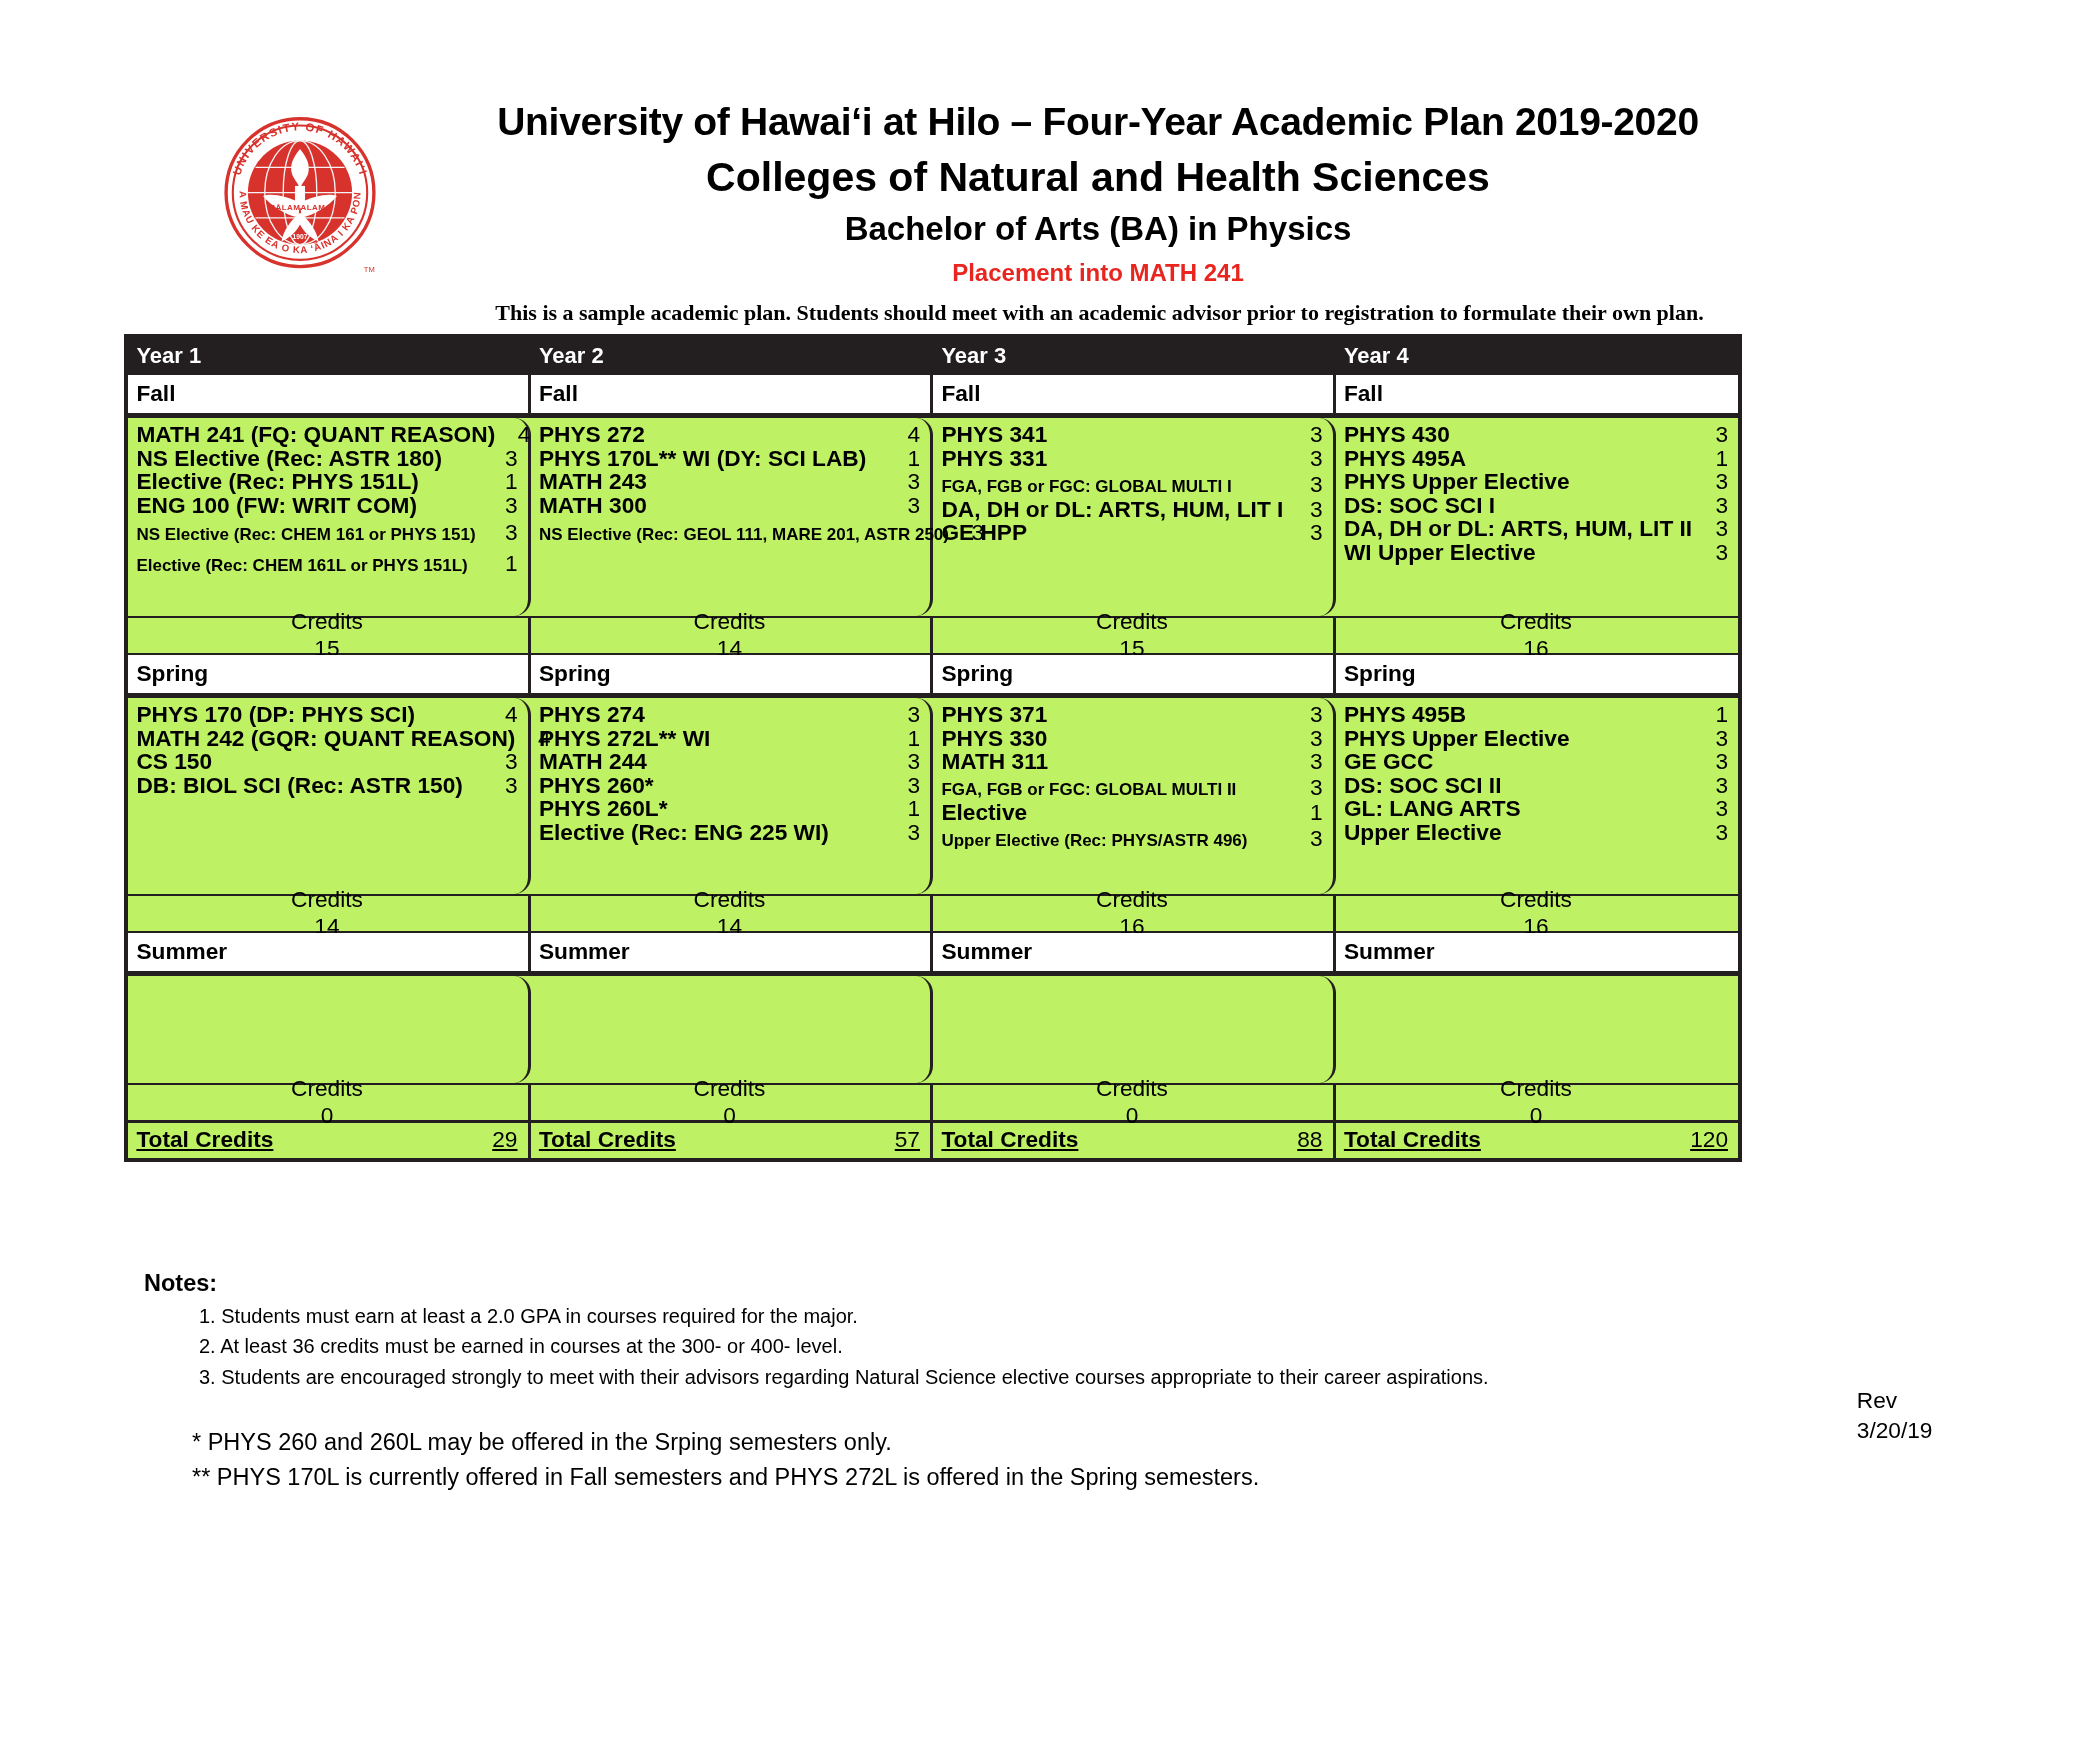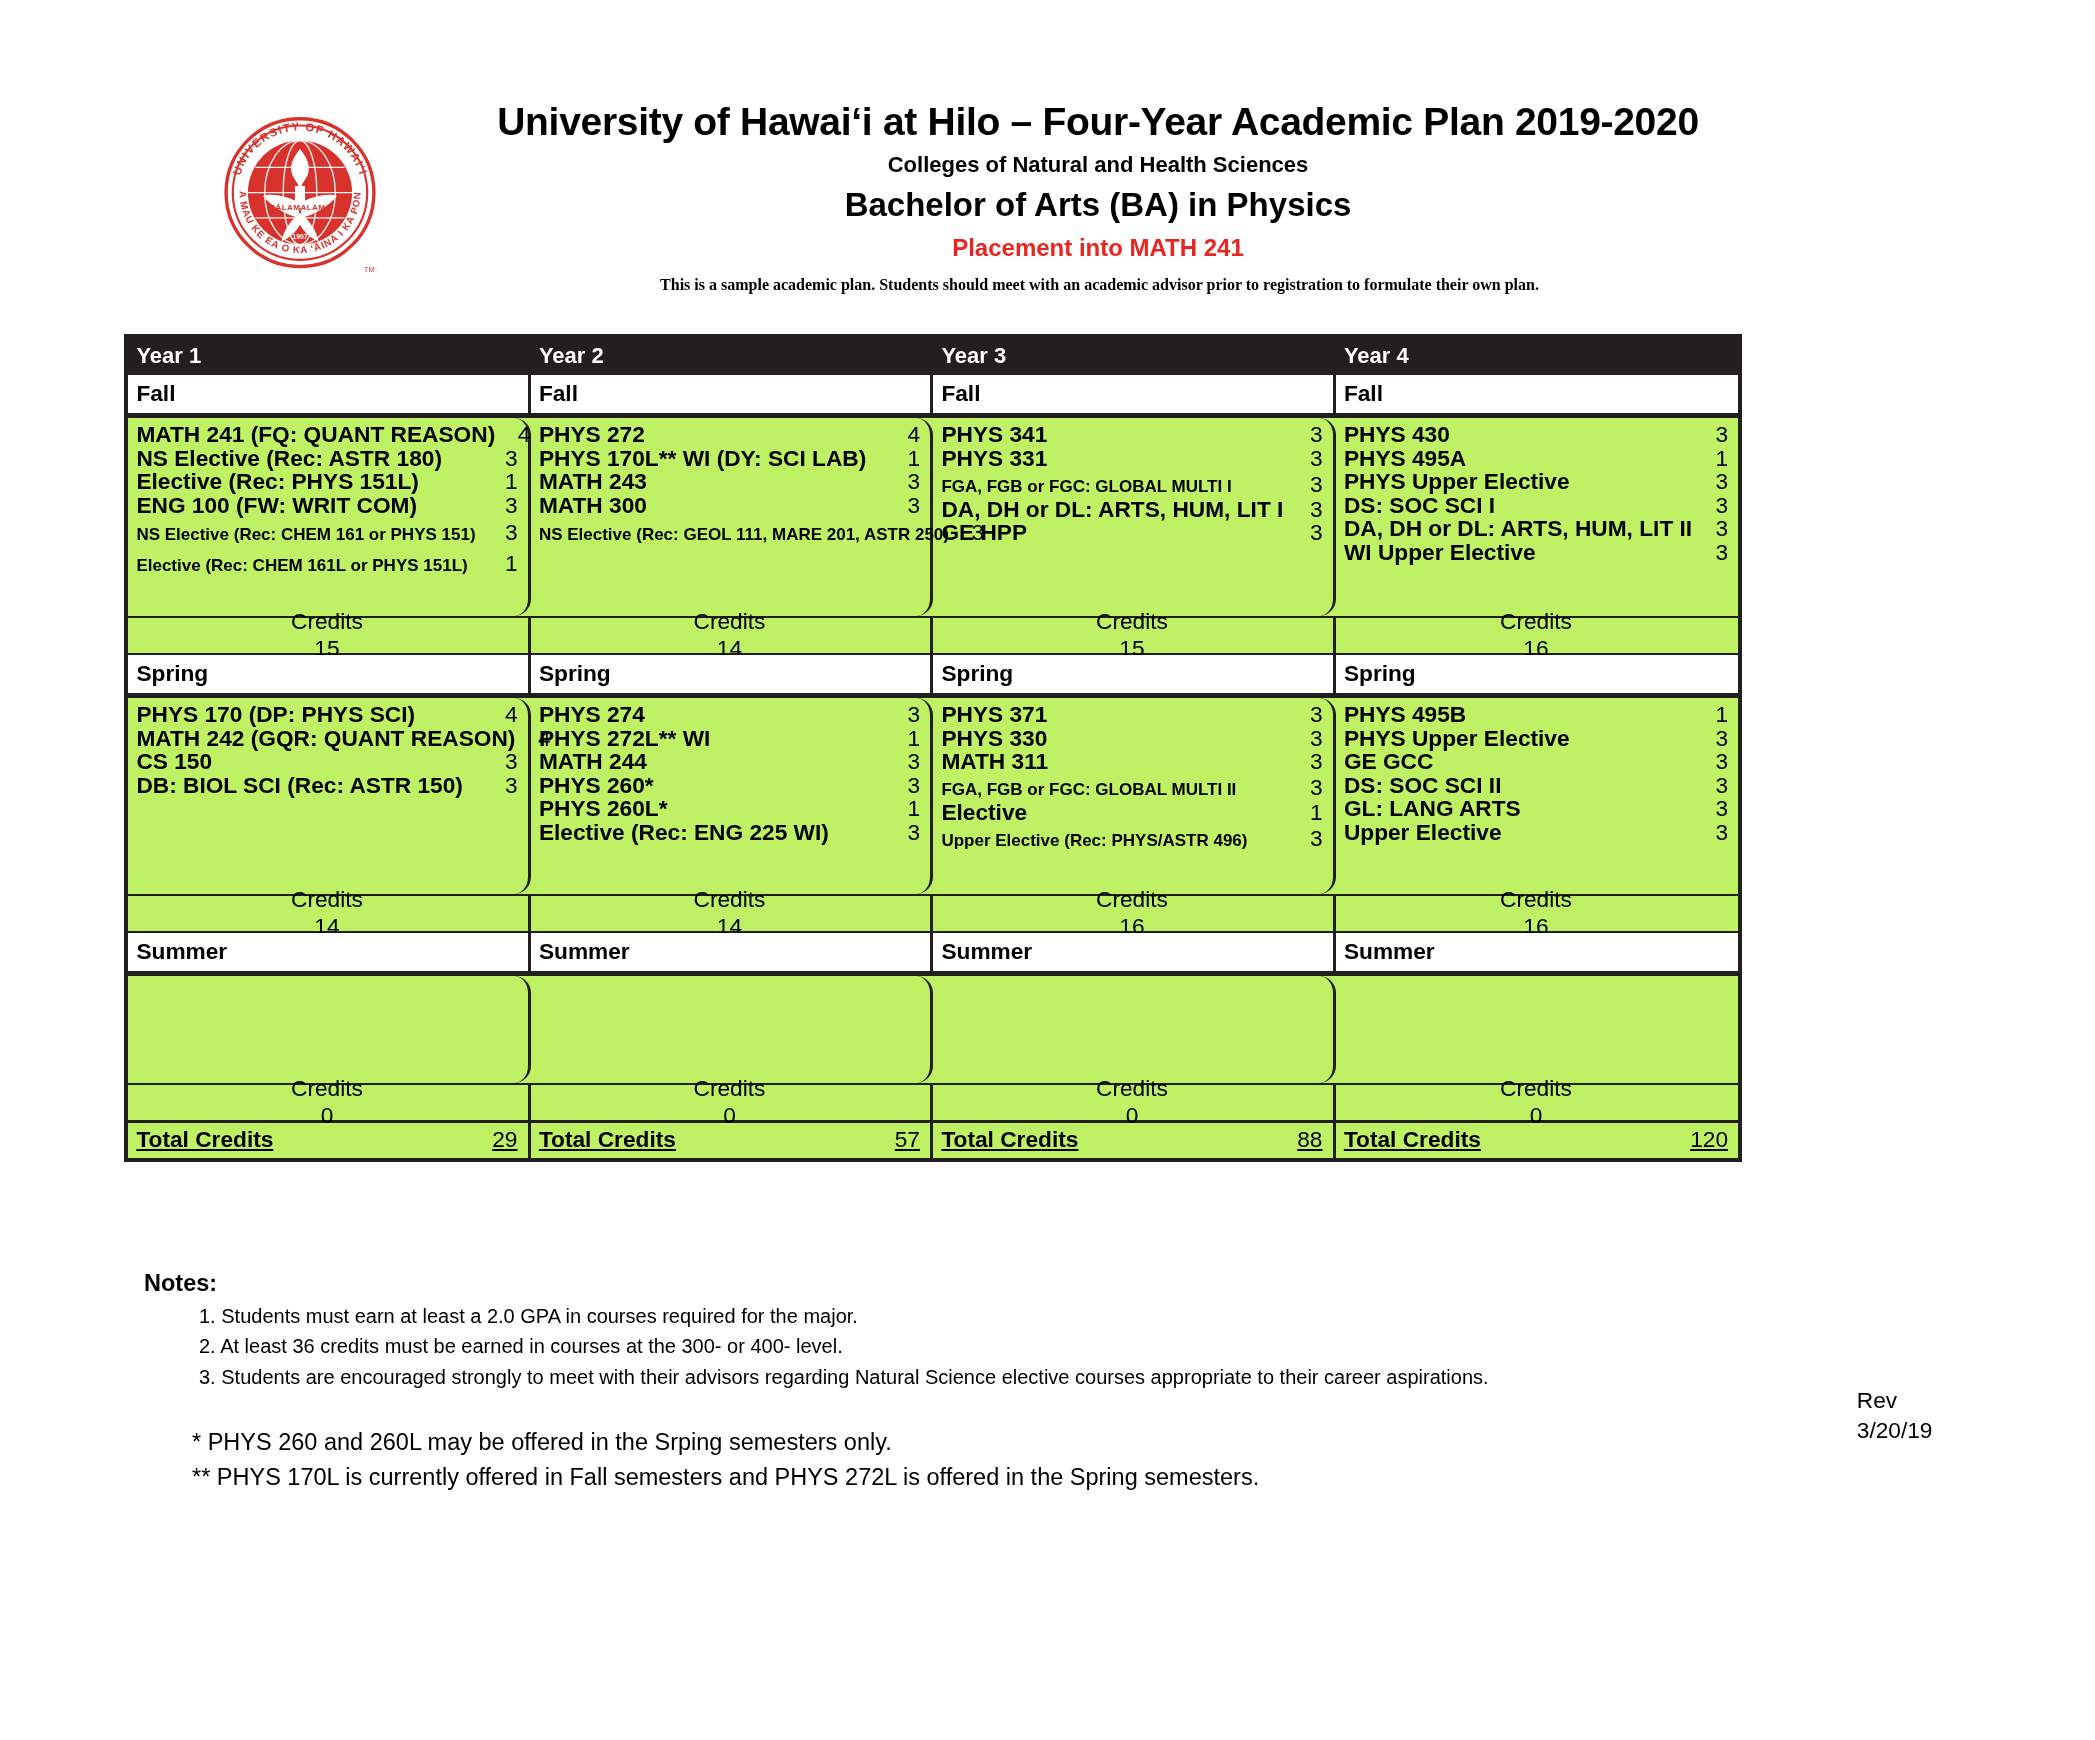--- a/index.html
+++ b/index.html
@@ -34,41 +34,41 @@
     padding-left: 101px;
   }
   .title-main {
     font-size: 39px;
     font-weight: bold;
     letter-spacing: -0.3px;
     line-height: 1.18;
     white-space: nowrap;
   }
   .title-sub1 {
-    font-size: 22px;
+    font-size: 41px;
     font-weight: bold;
     line-height: 1.30;
     margin-top: 5.9px;
   }
   .title-sub2 {
     font-size: 33px;
     font-weight: bold;
     line-height: 1.30;
     margin-top: 4.2px;
   }
   .title-placement {
     font-size: 24px;
     font-weight: bold;
     color: #e8251f;
     margin-top: 7.6px;
   }
   .disclaimer {
     text-align: center;
     font-family: "Liberation Serif", serif;
-    font-size: 16px;
+    font-size: 22px;
     font-weight: bold;
     margin-top: 13.4px;
     padding-left: 104px;
   }
 
   
   .plan {
     position: absolute;
     left: 124px;
     top: 334px;

